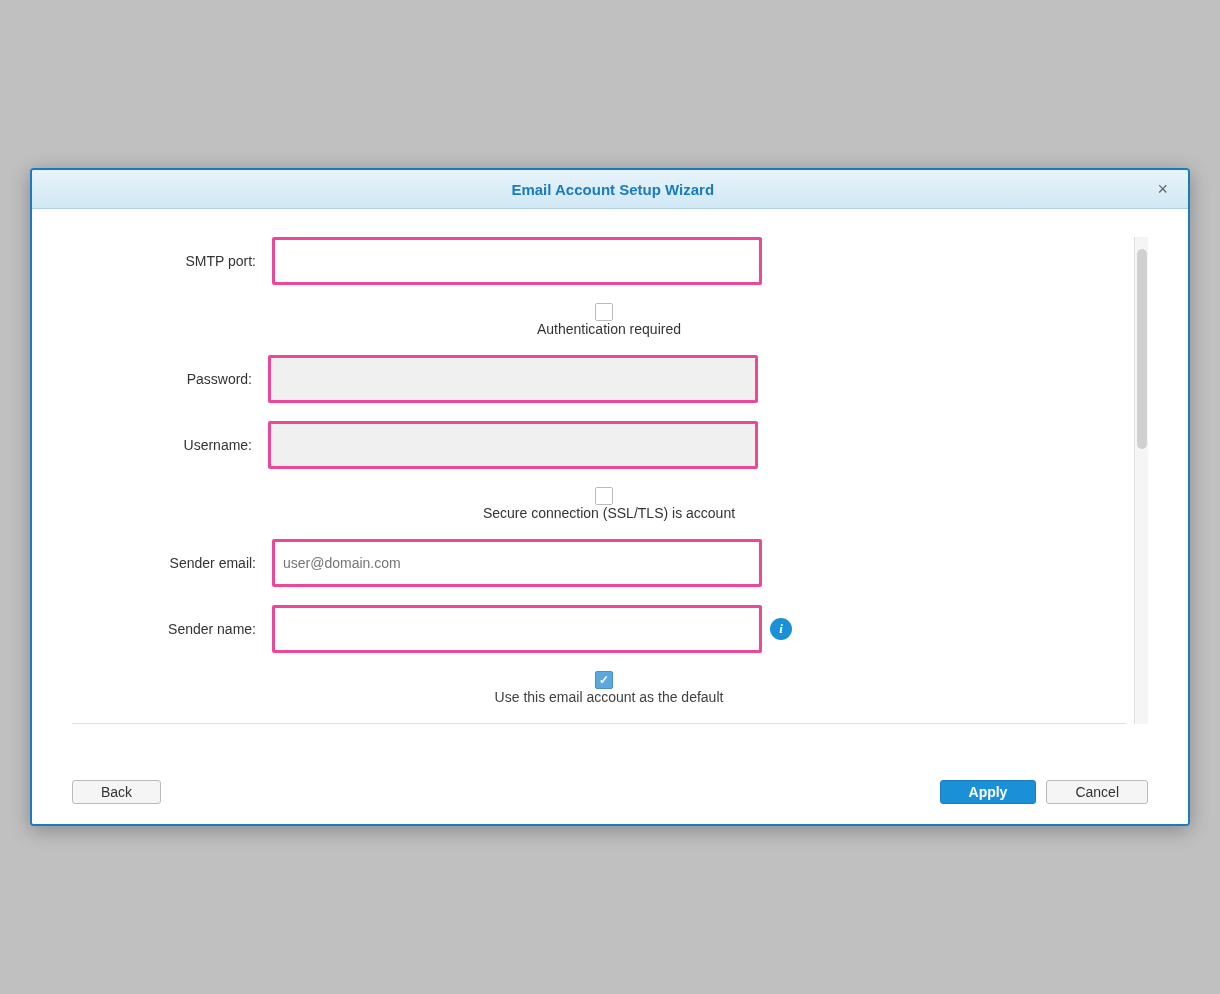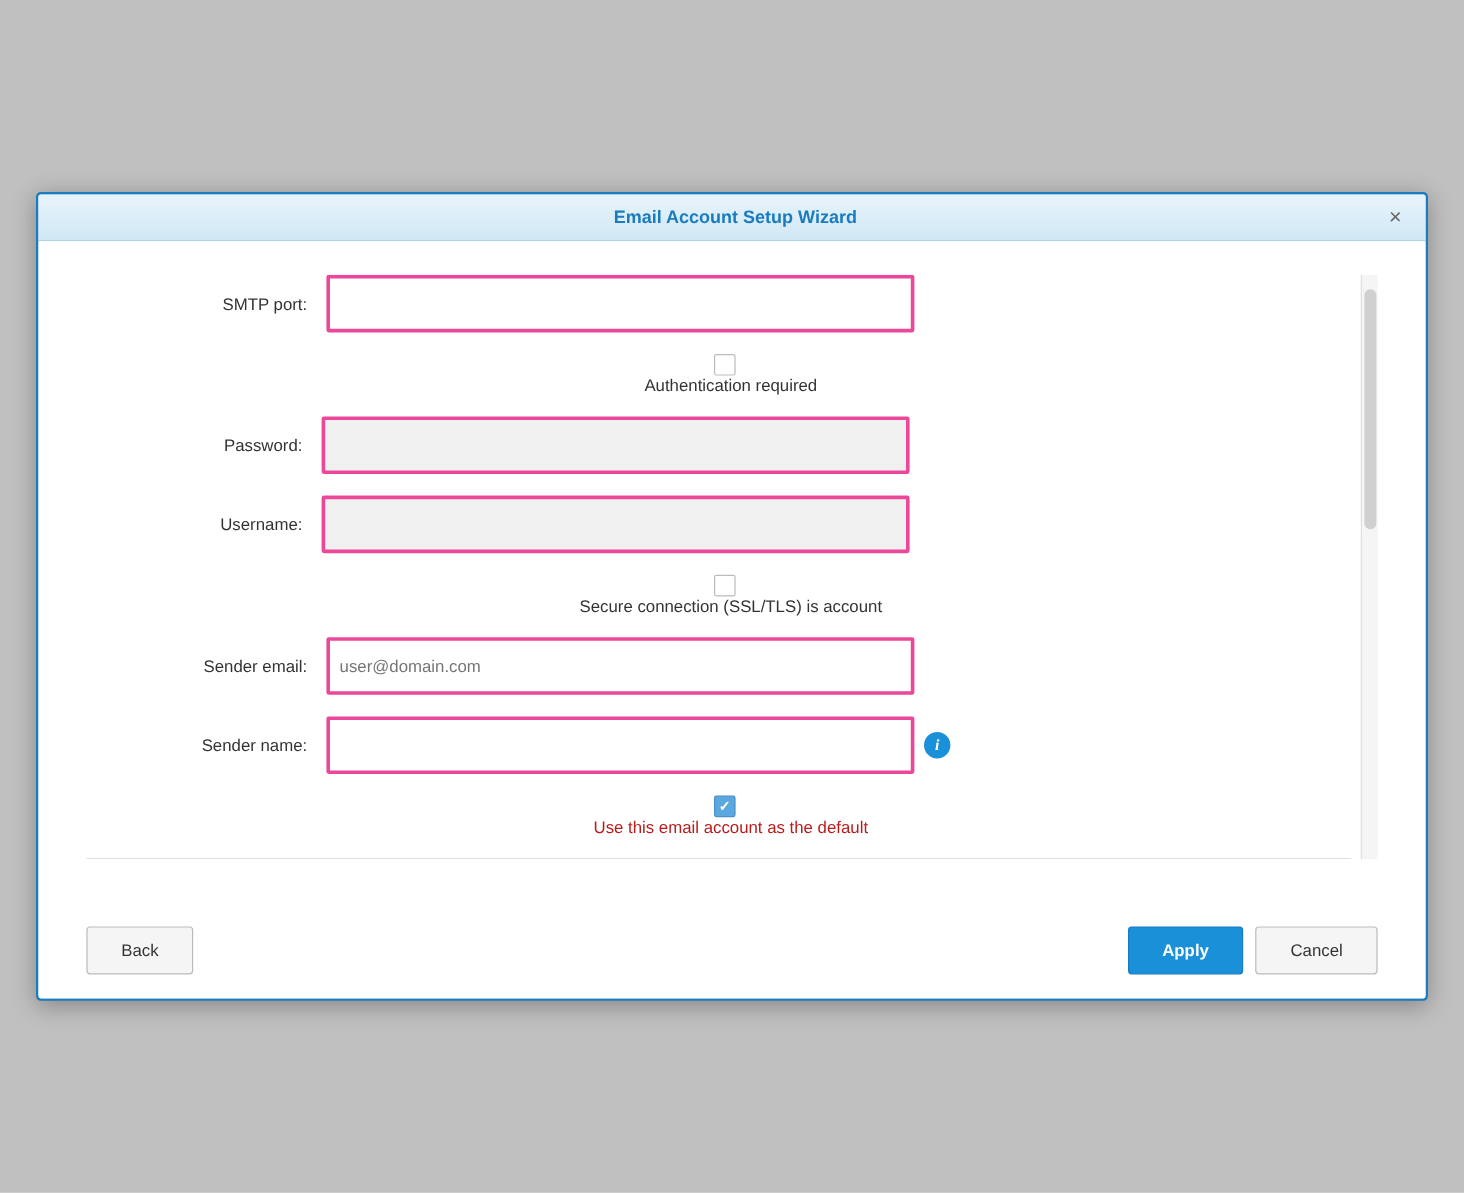--- a/index.html
+++ b/index.html
@@ -203,21 +203,21 @@
       align-items: center;
       justify-content: space-between;
       padding: 16px 40px 20px 40px;
       background: #fff;
     }
     .footer-right {
       display: flex;
       gap: 10px;
     }
     .btn {
-      height: 40px;
+      height: 24px;
       padding: 0 28px;
       font-size: 14px;
       border-radius: 3px;
       cursor: pointer;
       border: 1px solid #bbb;
       background: #f5f5f5;
       color: #333;
       margin-top: 40px;
     }
     .btn-primary {
@@ -282,21 +282,21 @@
       </div>
 
       <div class="form-row">
         <label class="form-label">Sender name:</label>
         <input class="form-input" type="text" value="" style="">
         <div class="info-icon">i</div>
       </div>
 
       <div class="checkbox-row">
         <div class="checkbox checked"></div>
-        <span class="checkbox-label" style="color:#b91c1c;">Use this email account as the default</span>
+        <span class="checkbox-label" style="color:#404040;">Use this email account as the default</span>
       </div>
 
       <hr class="divider">
     </div>
 
     <div class="scrollbar-outer">
       <div class="scrollbar-thumb"></div>
     </div>
   </div>
 

